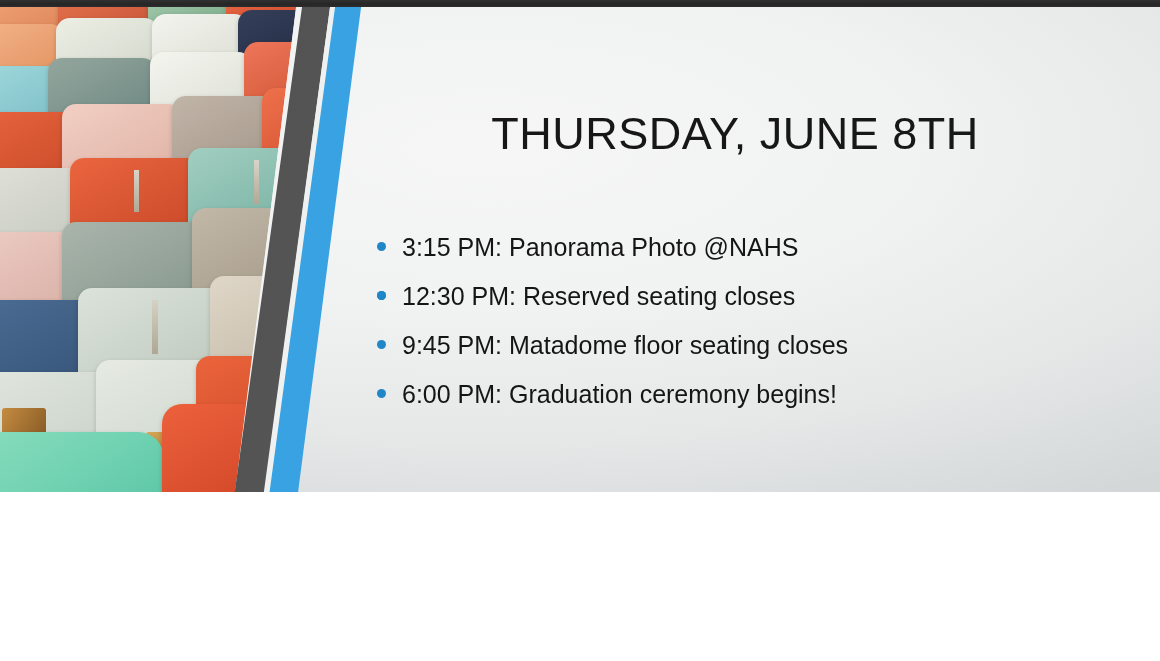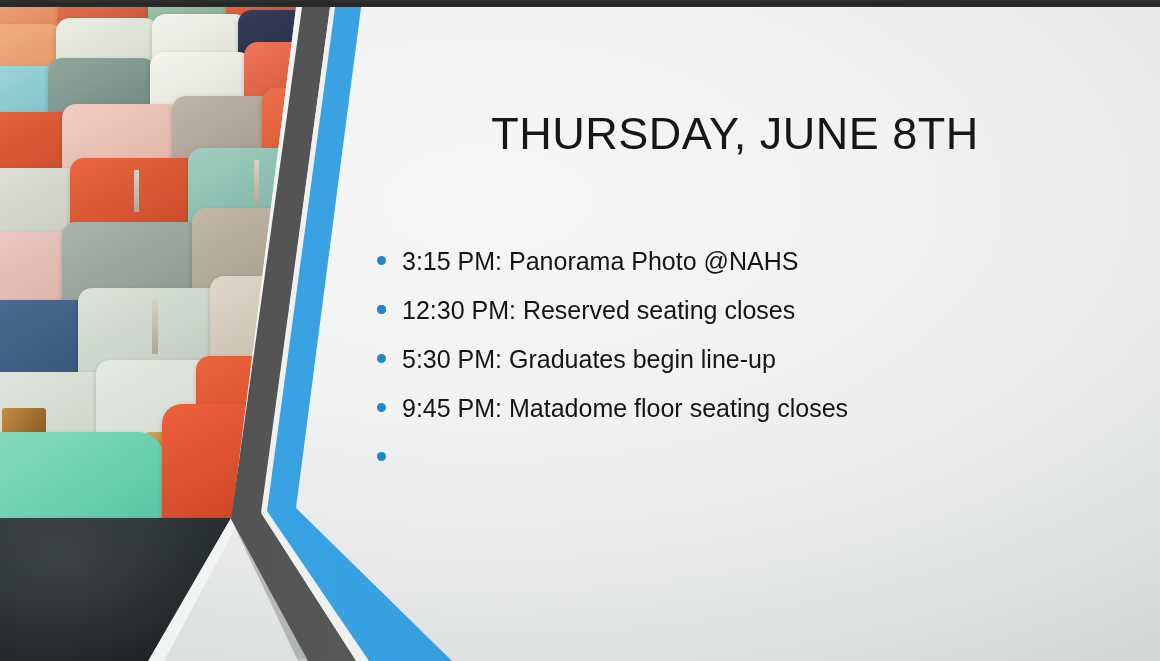--- a/index.html
+++ b/index.html
@@ -4,21 +4,21 @@
 <title>Graduation Schedule Slide</title>
 <style>
   html, body {
     margin: 0;
     padding: 0;
     background: #ffffff;
   }
   #slide {
     position: relative;
     width: 1160px;
-    height: 661px;
+    height: 492px;
     overflow: hidden;
     font-family: "Liberation Sans", sans-serif;
     background: #fdba74;
   }
 
   
   .bg-gradient {
     position: absolute;
     inset: 0;
     background:
@@ -130,21 +130,20 @@
   }
   .bullet-item {
     position: relative;
     padding-left: 30px;
     margin-bottom: 15px;
     font-size: 25px;
     line-height: 34px;
     color: #151515;
     font-family: "Liberation Sans", sans-serif;
     white-space: nowrap;
-    margin-top: 14px;
   }
   .bullet-dot {
     position: absolute;
     left: 5px;
     top: 12px;
     width: 9px;
     height: 9px;
     border-radius: 50%;
     background: #1f86c8;
   }
@@ -240,25 +239,22 @@
       </li>
       <li class="bullet-item">
         <span class="bullet-dot"></span>
       </li>
       <li class="bullet-item">
         <span class="bullet-dot"></span>
         <span>12:30 PM:  Reserved seating closes</span>
       </li>
       <li class="bullet-item">
         <span class="bullet-dot"></span>
-        <span>5:30 PM:  Graduates begin line-up</span>
-      </li>
-      <li class="bullet-item">
-        <span class="bullet-dot"></span>
         <span>9:45 PM:  Matadome floor seating closes</span>
       </li>
       <li class="bullet-item">
         <span class="bullet-dot"></span>
+        <span>6:00 PM:  Graduation ceremony begins!</span>
       </li>
     </ul>
 
   </div>
 </div>
 
 </body></html>

